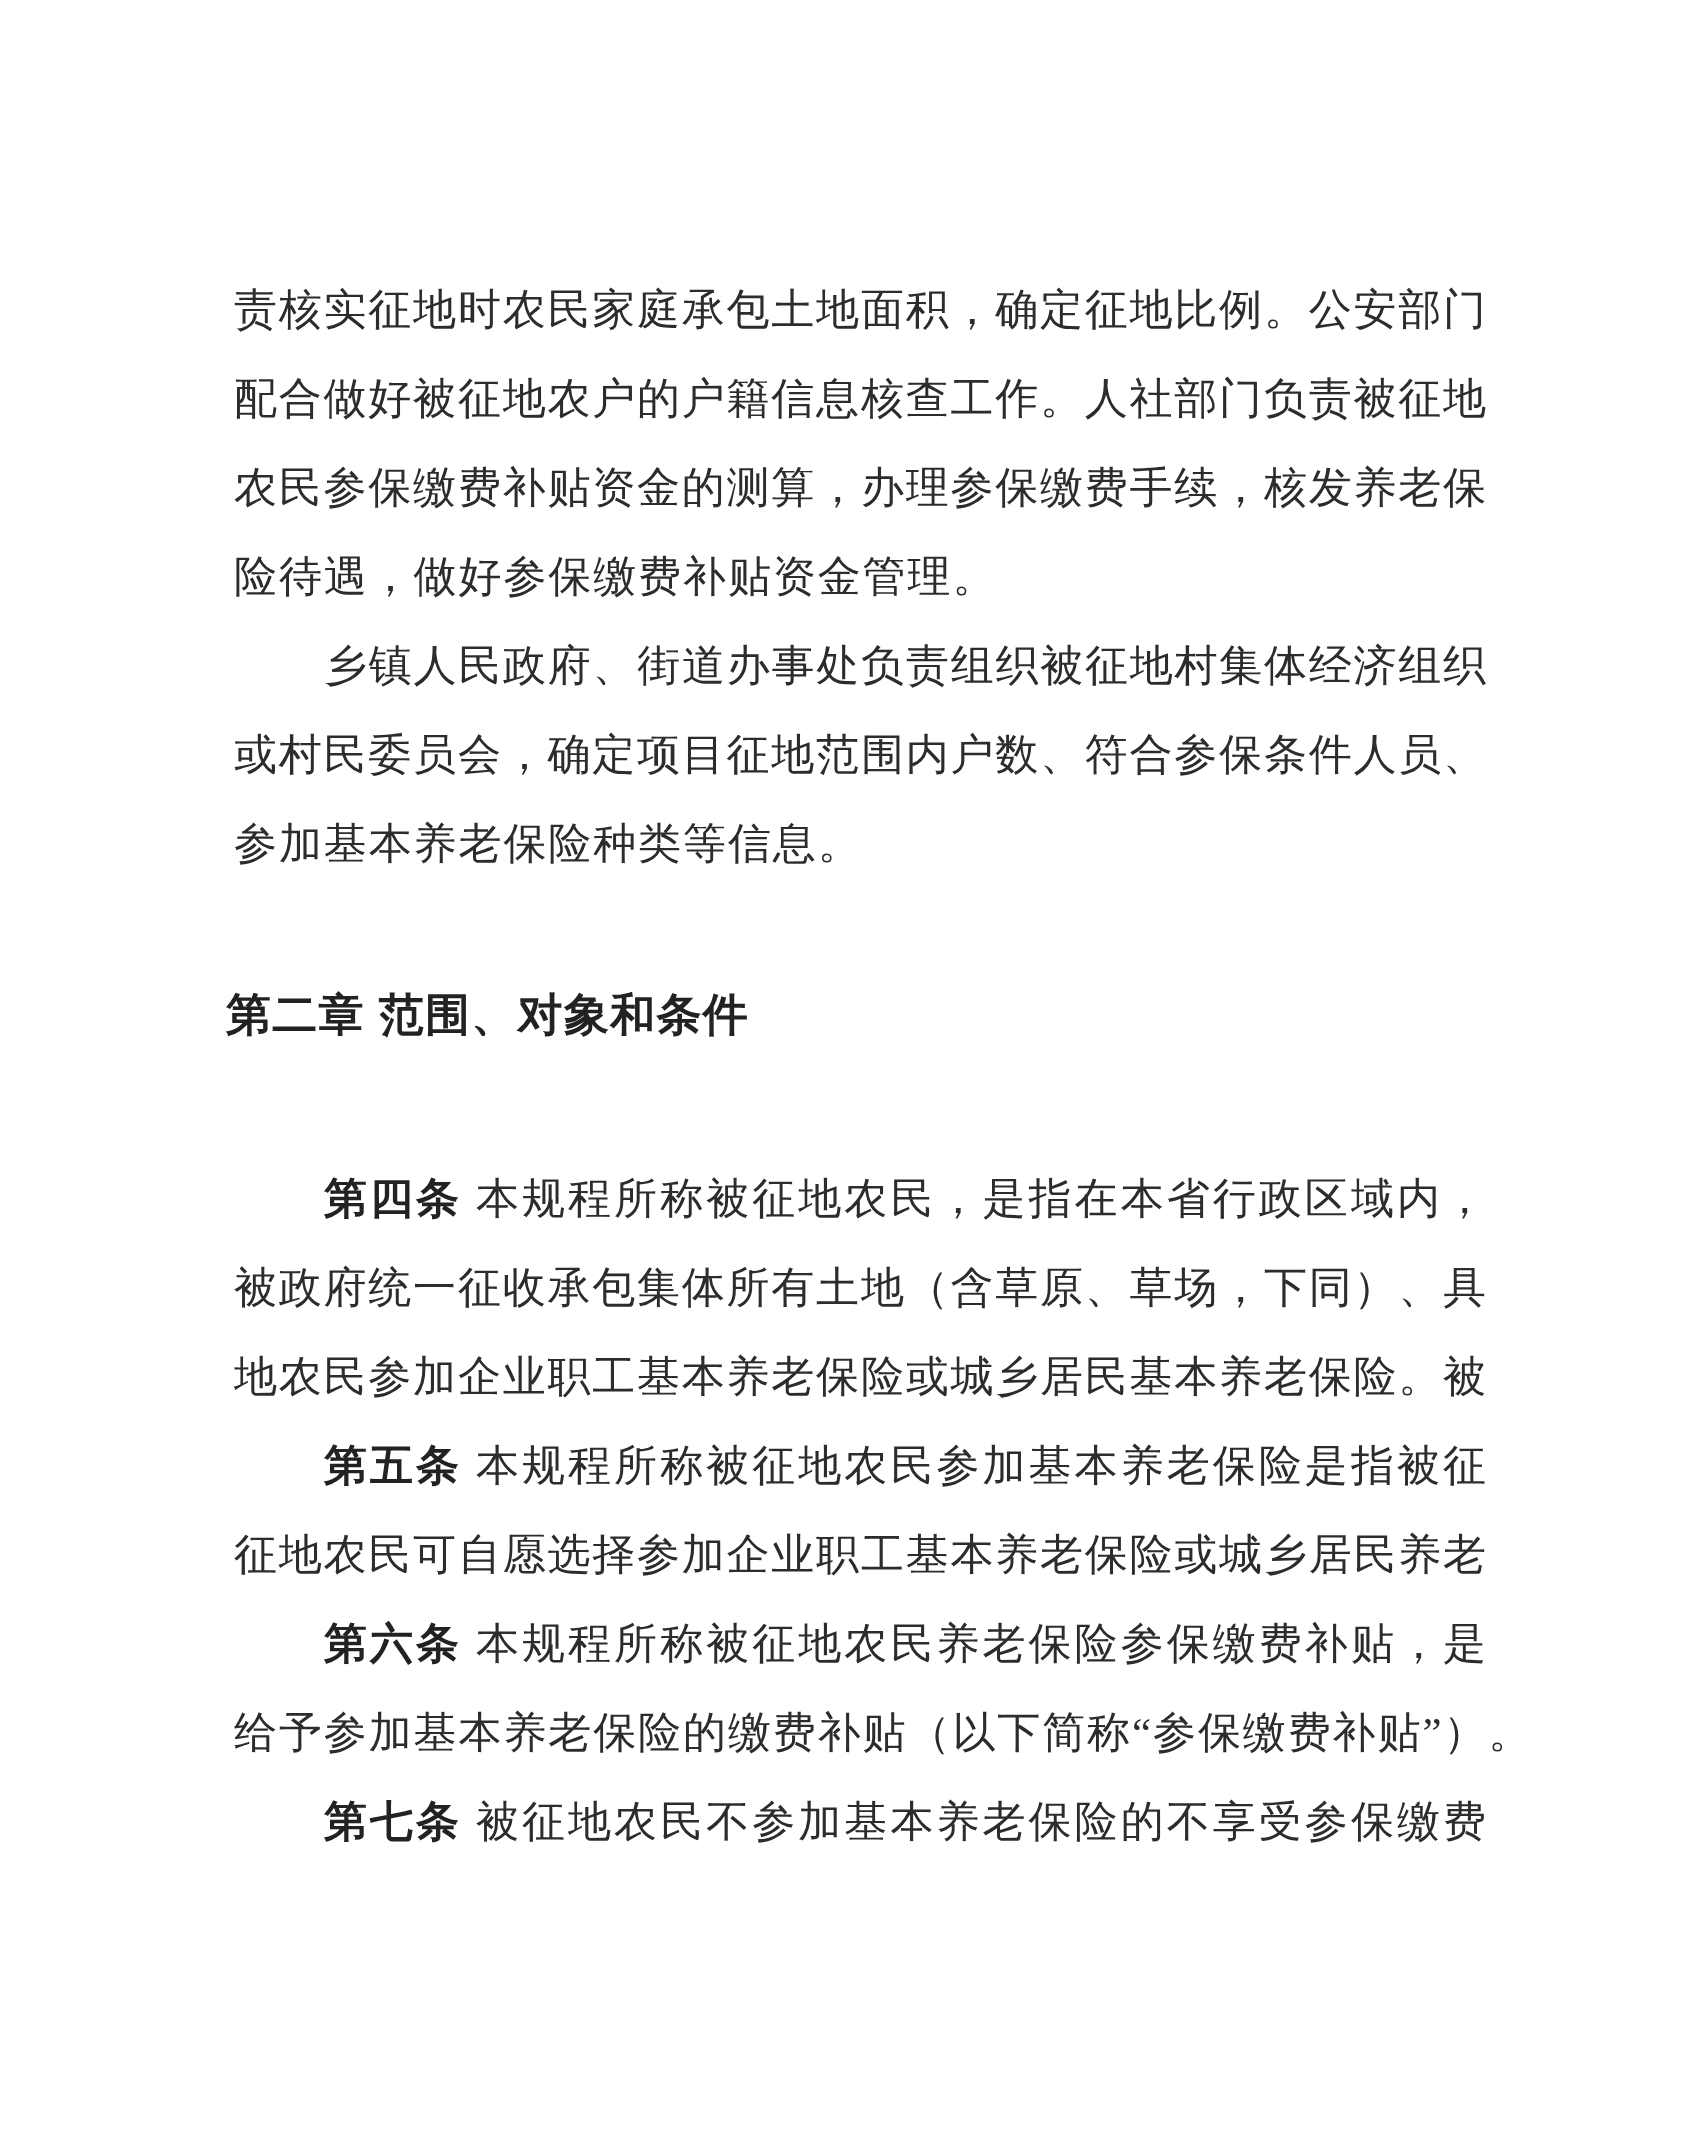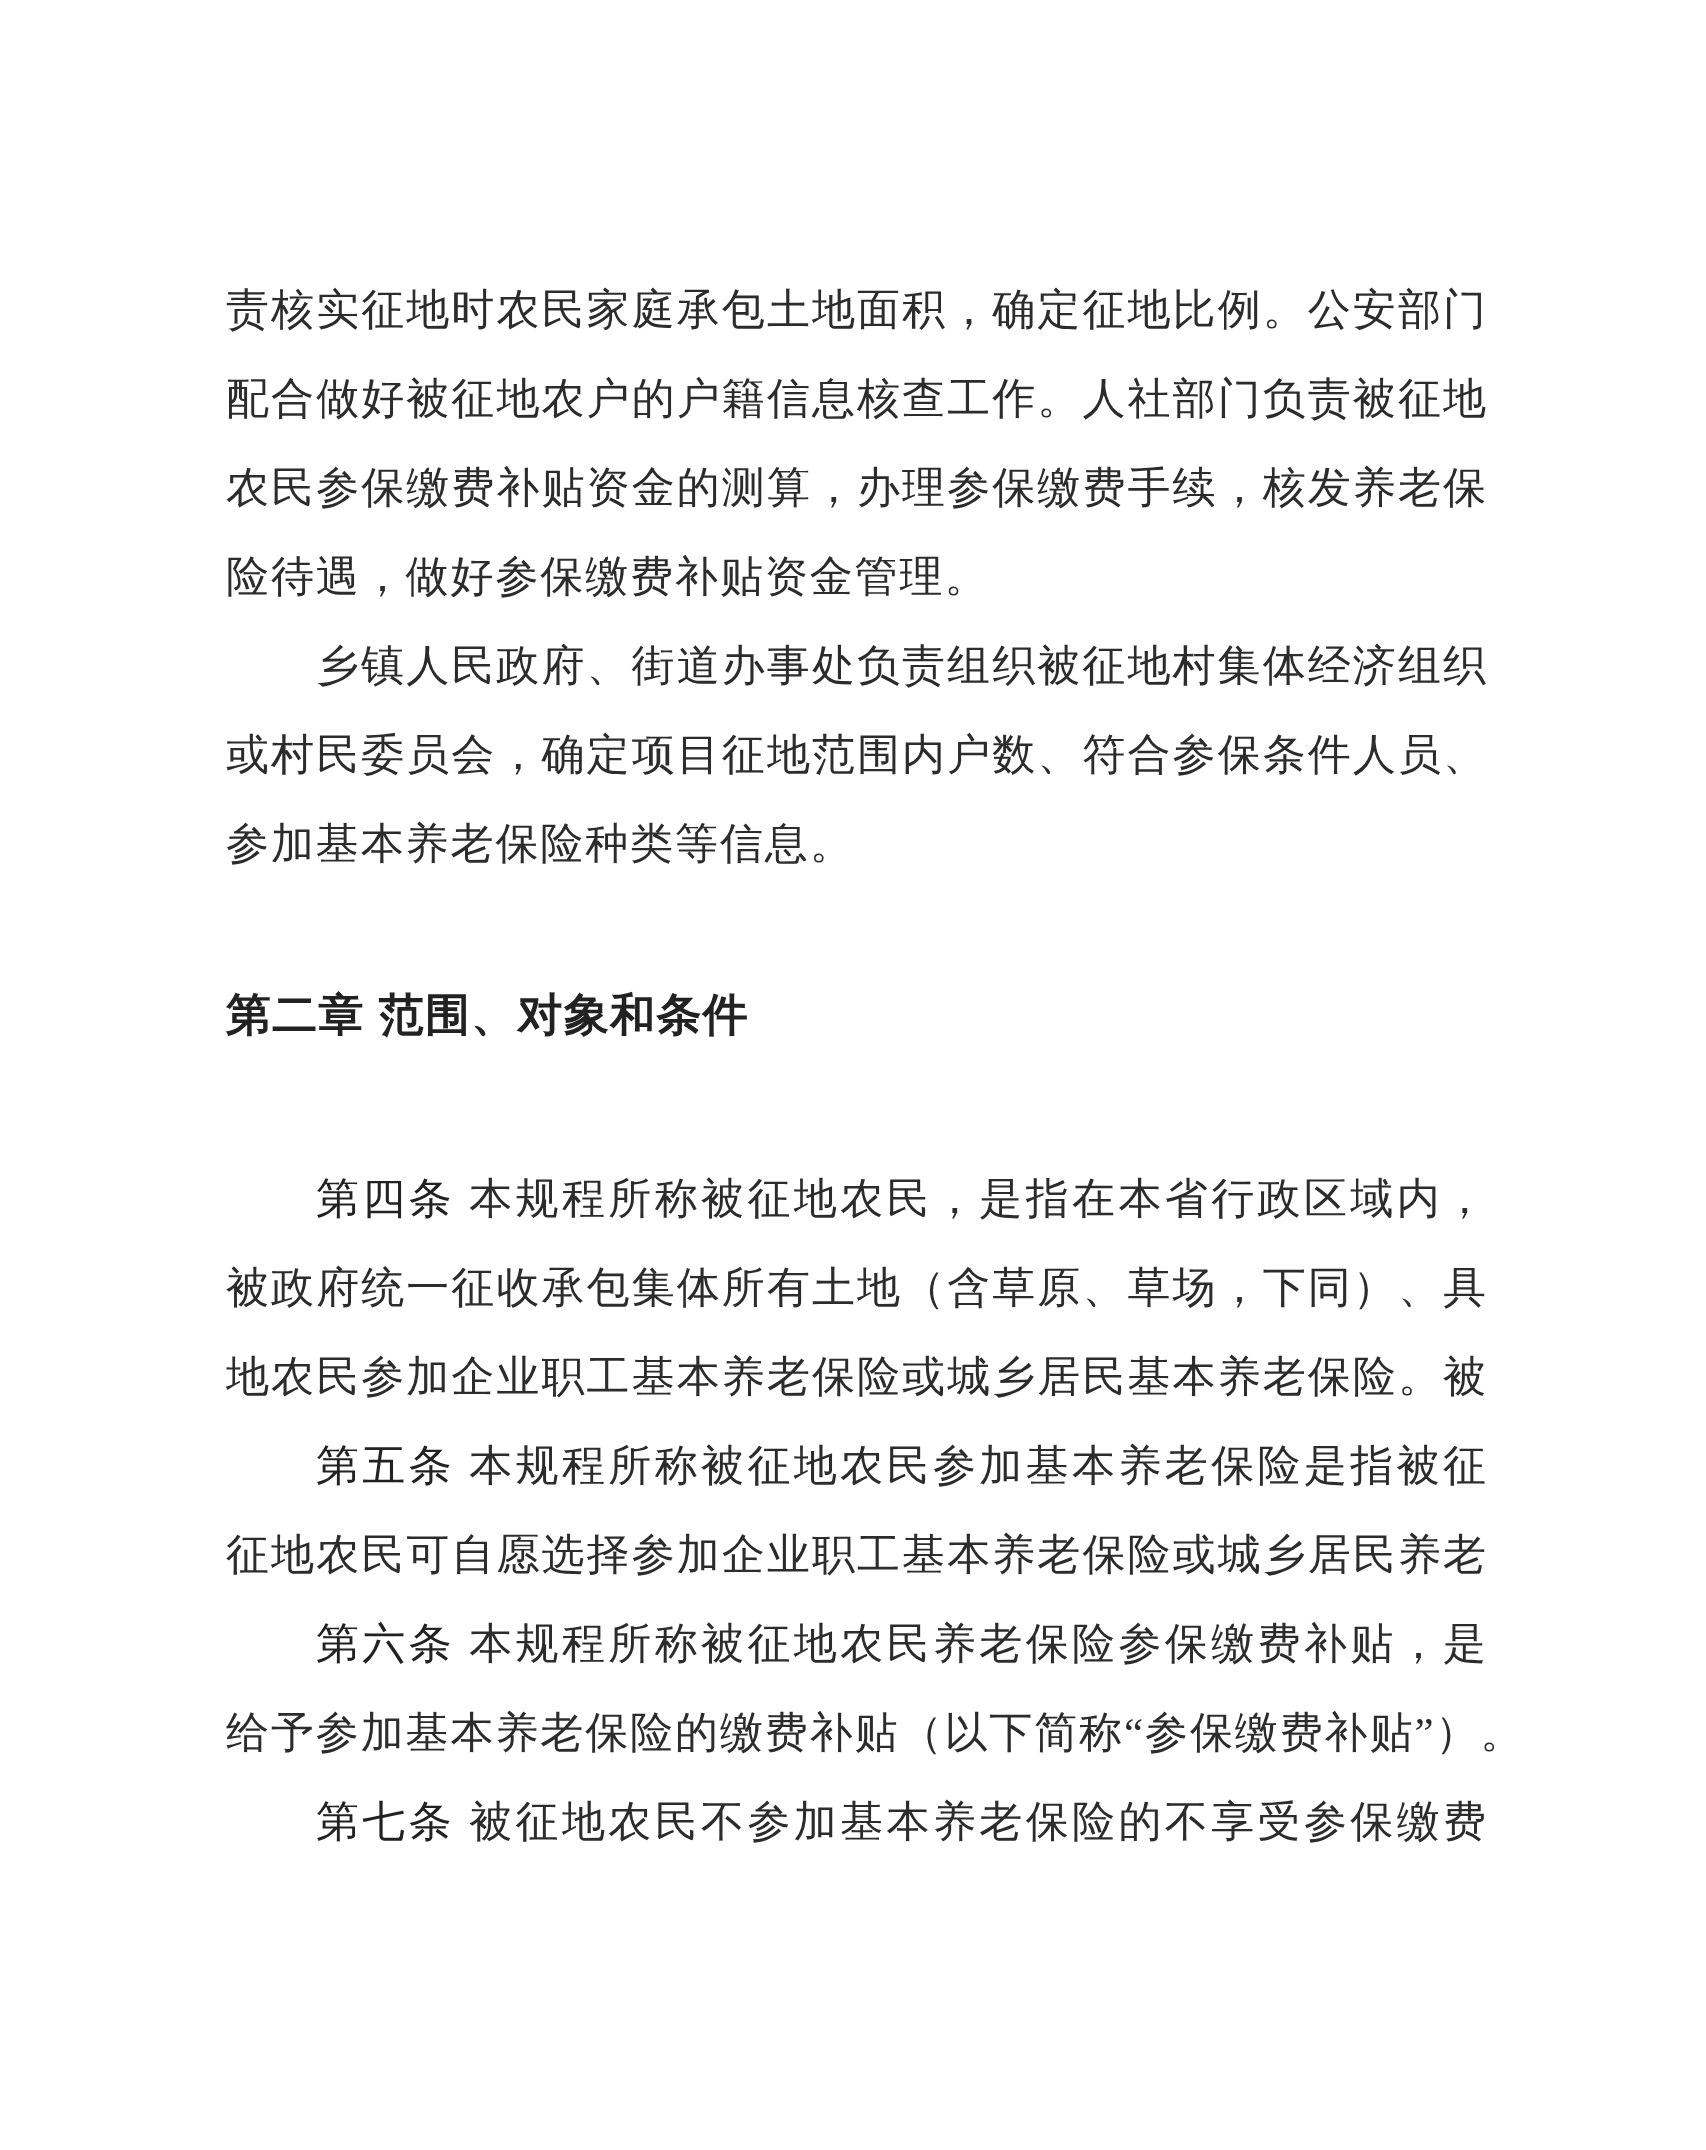--- a/index.html
+++ b/index.html
@@ -24,33 +24,34 @@
     top: 265px;
     width: 1260px;
   }
   .line {
     height: 89px;
     line-height: 89px;
     font-size: 43px;
     letter-spacing: 1.9px;
     white-space: nowrap;
     color: #2c2c2c;
+    margin-left: 8px;
   }
   .line.justify {
     white-space: normal;
     letter-spacing: 0;
     text-align: justify;
     text-align-last: justify;
     text-justify: inter-character;
   }
   .line.indent {
     text-indent: 90px;
   }
   .seg.bold {
-    font-weight: normal;
+    font-weight: bold;
     font-family: "Liberation Sans", "DejaVu Sans", sans-serif;
     color: #222222;
   }
   .heading {
     height: 89px;
     line-height: 89px;
     margin-top: 82px;
     margin-bottom: 95px;
     text-align: left;
     font-size: 45px;

